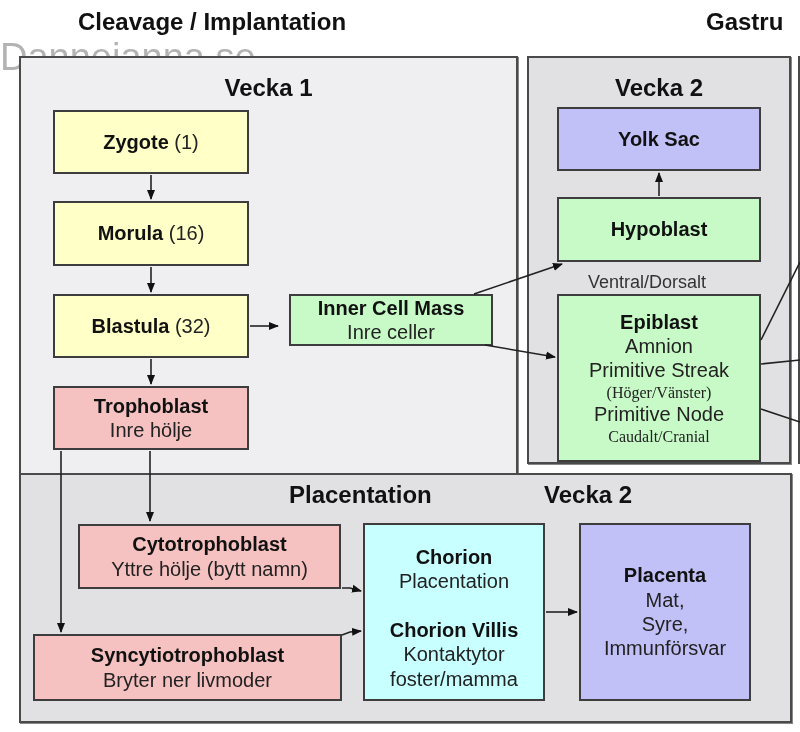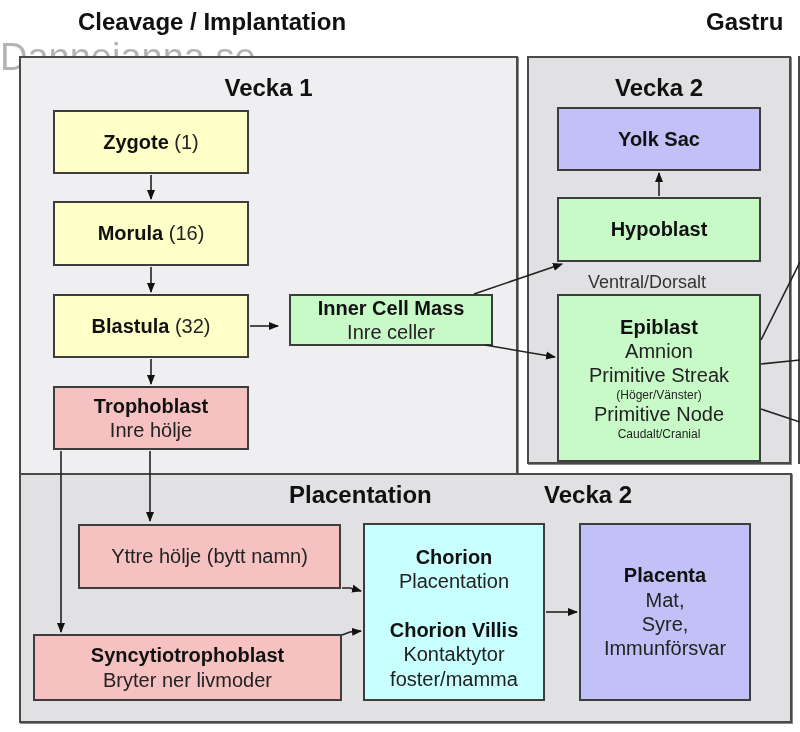--- a/index.html
+++ b/index.html
@@ -23,21 +23,21 @@
     border: 2px solid #3d3d3d; box-sizing: border-box;
     display: flex; flex-direction: column; justify-content: center; align-items: center;
     text-align: center; line-height: 1.22; font-size: 20px; color: #222;
   }
   .yellow { background: #ffffc8; }
   .pink { background: #f5c1c1; }
   .green { background: #c8fac8; }
   .cyan { background: #c8ffff; }
   .purple { background: #c1c1f8; }
   .b { font-weight: bold; color: #111; }
-  .sm { font-size: 12px; }
+  .sm { font-size: 16px; font-family: Liberation Serif, serif; }
   .lbl { font-size: 18px; color: #333; white-space: nowrap; }
   svg.arrows { position: absolute; left: 0; top: 0; pointer-events: none; }
 </style>
 </head>
 <body>
 
 <div class="abs section-title" style="left:78px; top:8px;">Cleavage / Implantation</div>
 <div class="abs section-title" style="left:706px; top:8px;">Gastru</div>
 <div class="abs watermark" style="left:0px; top:14px;">Dannejanna.se</div>
 
@@ -81,20 +81,21 @@
 <div class="abs box green" style="left:557px; top:294px; width:204px; height:168px;">
   <div class="b">Epiblast</div>
   <div>Amnion</div>
   <div>Primitive Streak</div>
   <div class="sm">(Höger/Vänster)</div>
   <div>Primitive Node</div>
   <div class="sm">Caudalt/Cranial</div>
 </div>
 
 <div class="abs box pink" style="left:78px; top:524px; width:263px; height:65px;">
+  <div class="b">Cytotrophoblast</div>
   <div>Yttre hölje (bytt namn)</div>
 </div>
 <div class="abs box pink" style="left:33px; top:634px; width:309px; height:67px;">
   <div class="b">Syncytiotrophoblast</div>
   <div>Bryter ner livmoder</div>
 </div>
 <div class="abs box cyan" style="left:363px; top:523px; width:182px; height:178px; justify-content:flex-start; padding-top:20px;">
   <div class="b">Chorion</div>
   <div>Placentation</div>
   <div style="height:24px;"></div>

